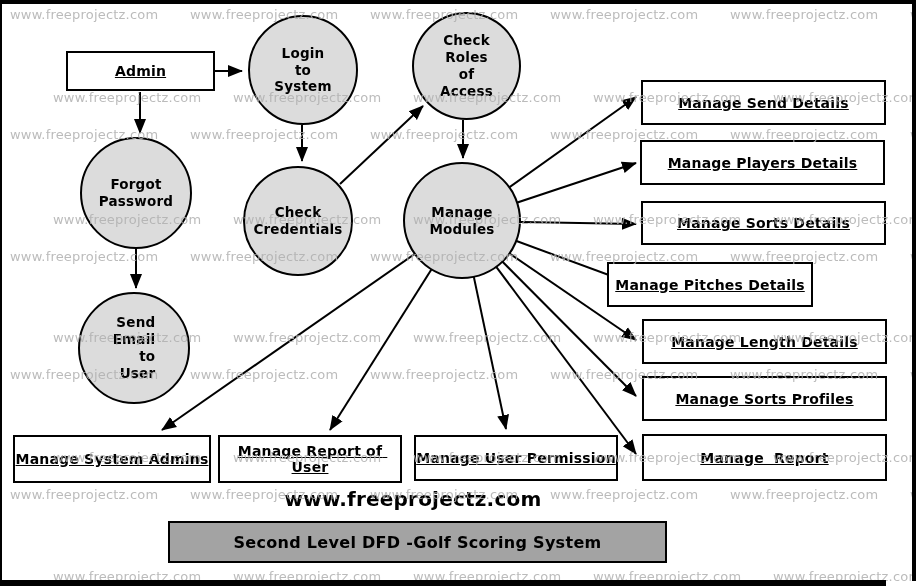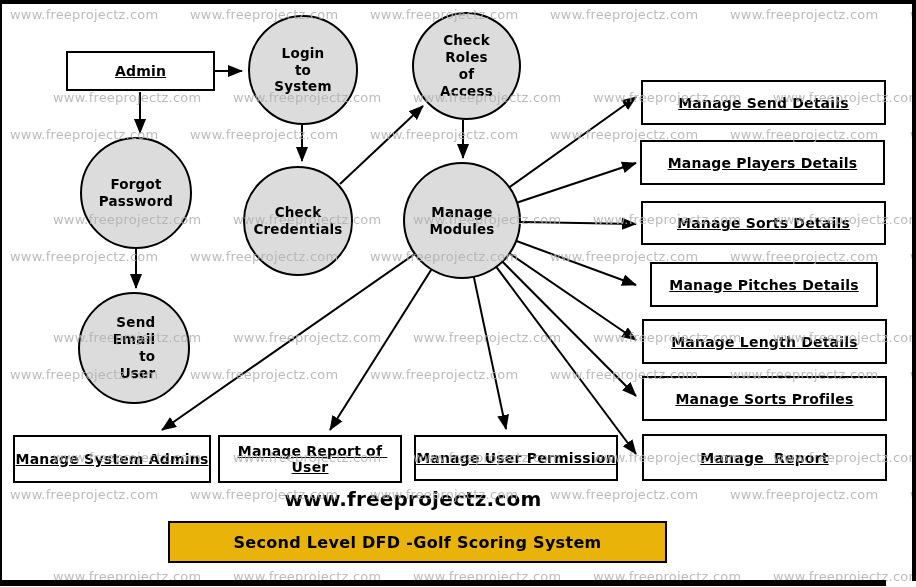--- a/index.html
+++ b/index.html
@@ -29,21 +29,21 @@
     position:absolute;color:#b0b0b0;opacity:.85;font-size:13px;font-weight:normal;
     letter-spacing:.2px;white-space:nowrap;font-family:"DejaVu Sans","Liberation Sans",sans-serif;
   }
   
   #site-text{
     position:absolute;z-index:2;left:280px;top:487px;width:266px;text-align:center;
     font-size:20px;font-weight:bold;color:#000;letter-spacing:.2px;
   }
   #caption-box{
     position:absolute;z-index:2;left:168px;top:521px;width:499px;height:42px;
-    background:#eab308;border:2px solid #000;box-sizing:border-box;
+    background:#a3a3a3;border:2px solid #000;box-sizing:border-box;
     display:flex;align-items:center;justify-content:center;
     font-size:16px;font-weight:bold;color:#000;letter-spacing:.3px;
   }
   
   .frame{position:absolute;background:#000;z-index:4;}
   #frame-top{left:0;top:0;width:916px;height:4px;}
   #frame-left{left:0;top:0;width:2px;height:581px;}
   #frame-right{left:912px;top:0;width:4px;height:581px;}
   #frame-bottom{left:0;top:580px;width:886px;height:6px;}
 </style>
@@ -114,21 +114,21 @@
 
   <div class="store-box" style="left:641px;top:80px;width:245px;height:45px;">
     <span>Manage Send Details</span>
   </div>
   <div class="store-box" style="left:640px;top:140px;width:245px;height:45px;">
     <span>Manage Players Details</span>
   </div>
   <div class="store-box" style="left:641px;top:201px;width:245px;height:44px;">
     <span>Manage Sorts Details</span>
   </div>
-  <div class="store-box" style="left:650px;top:262px;width:228px;height:45px;">
+  <div class="store-box" style="left:607px;top:262px;width:206px;height:45px;">
     <span>Manage Pitches Details</span>
   </div>
   <div class="store-box" style="left:642px;top:319px;width:245px;height:45px;">
     <span>Manage Length Details</span>
   </div>
   <div class="store-box" style="left:642px;top:376px;width:245px;height:45px;">
     <span>Manage Sorts Profiles</span>
   </div>
   <div class="store-box" style="left:642px;top:434px;width:245px;height:47px;">
     <span>Manage&nbsp; Report</span>

